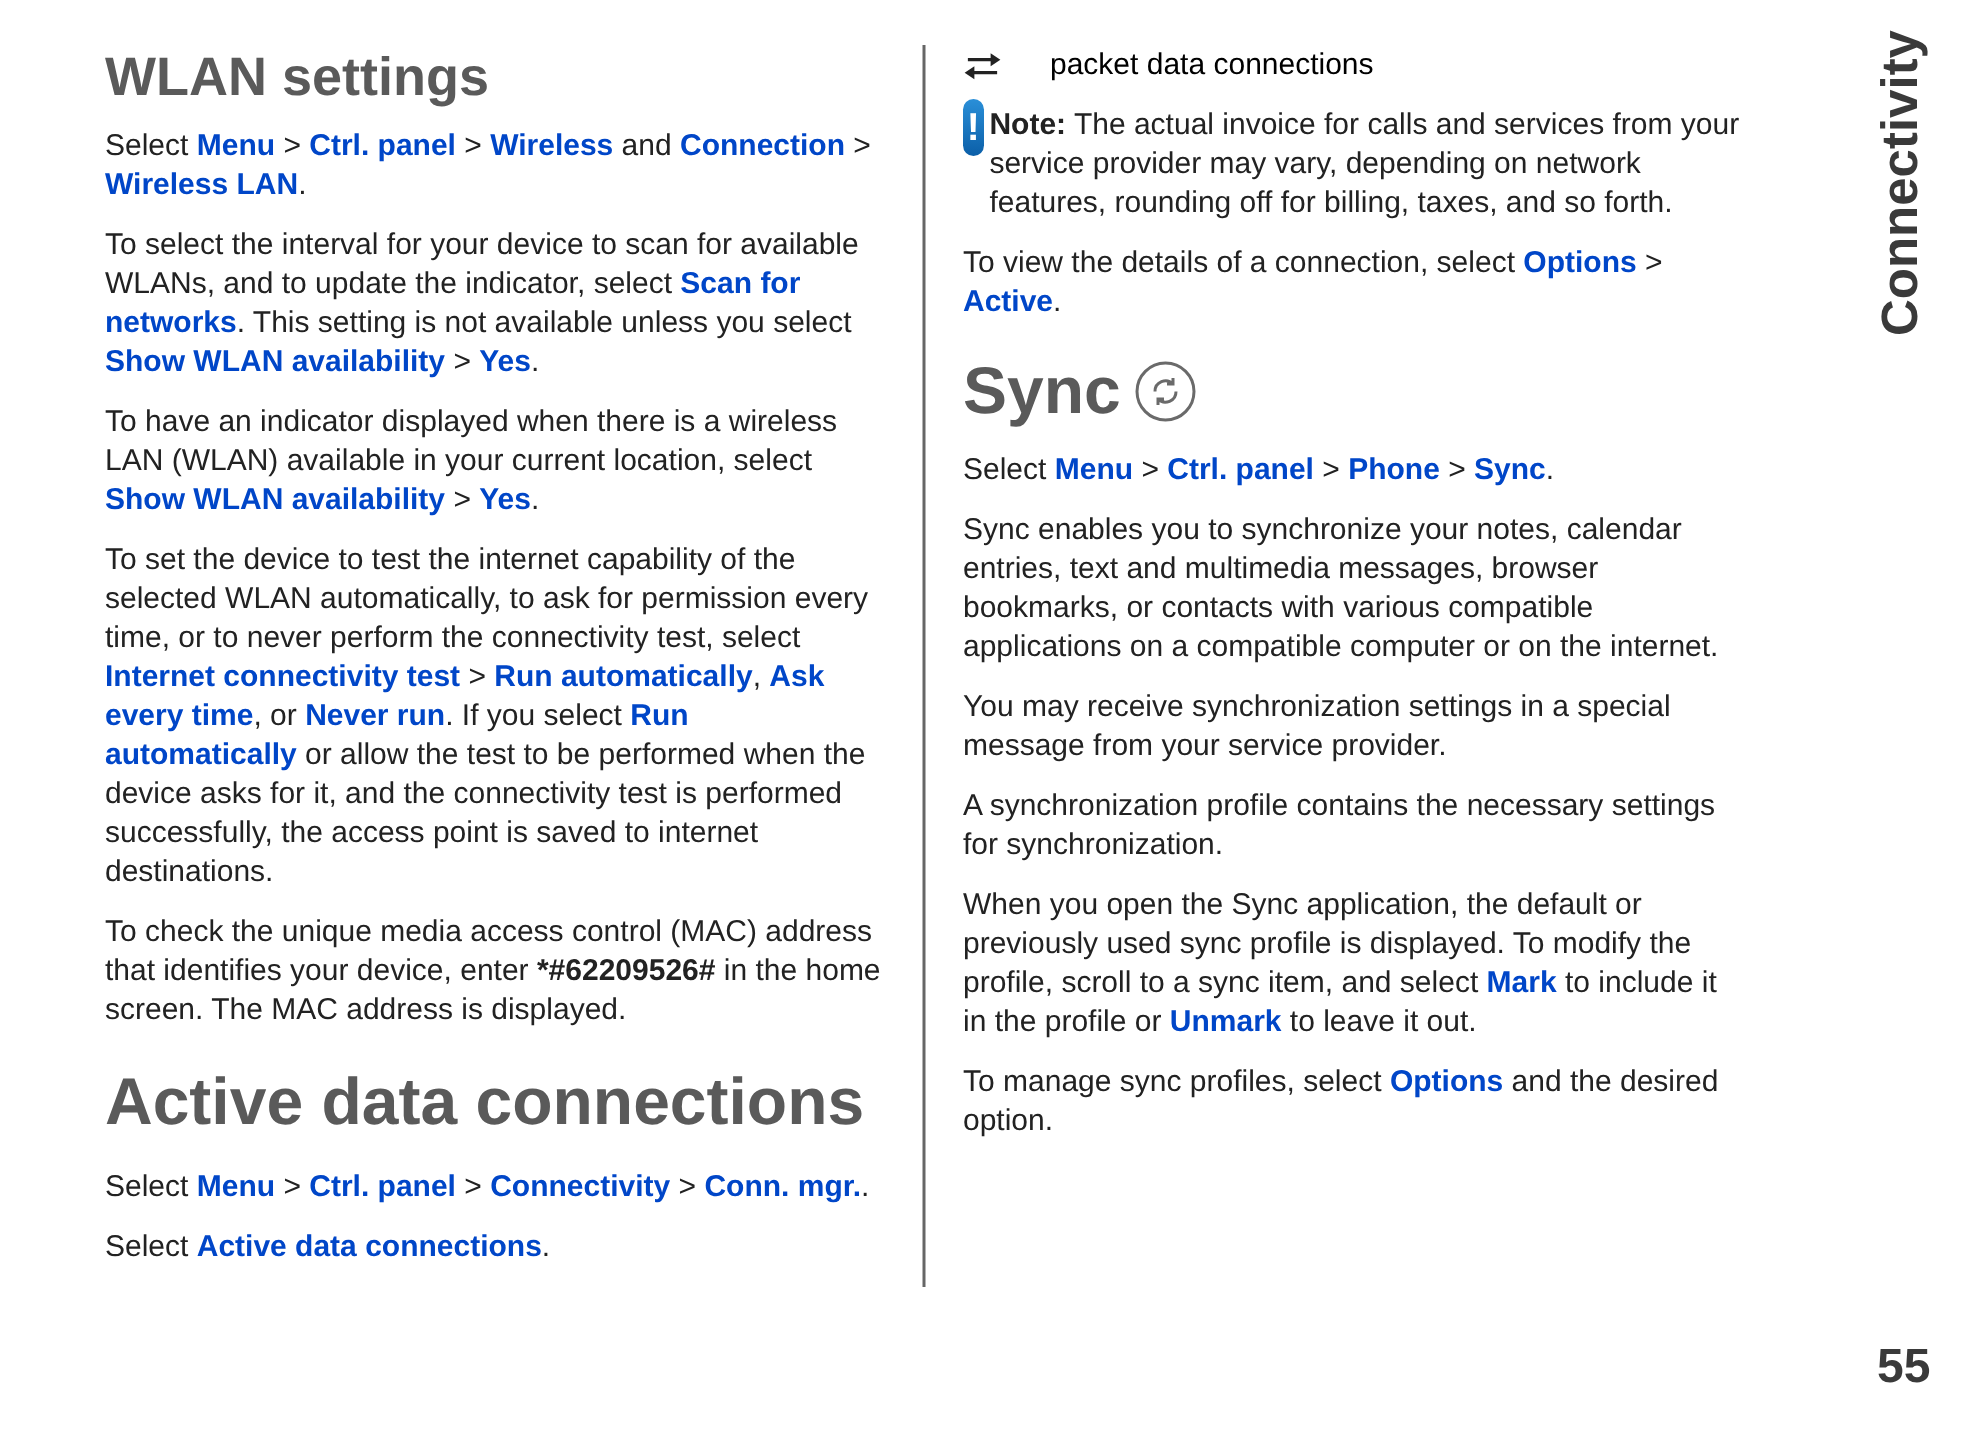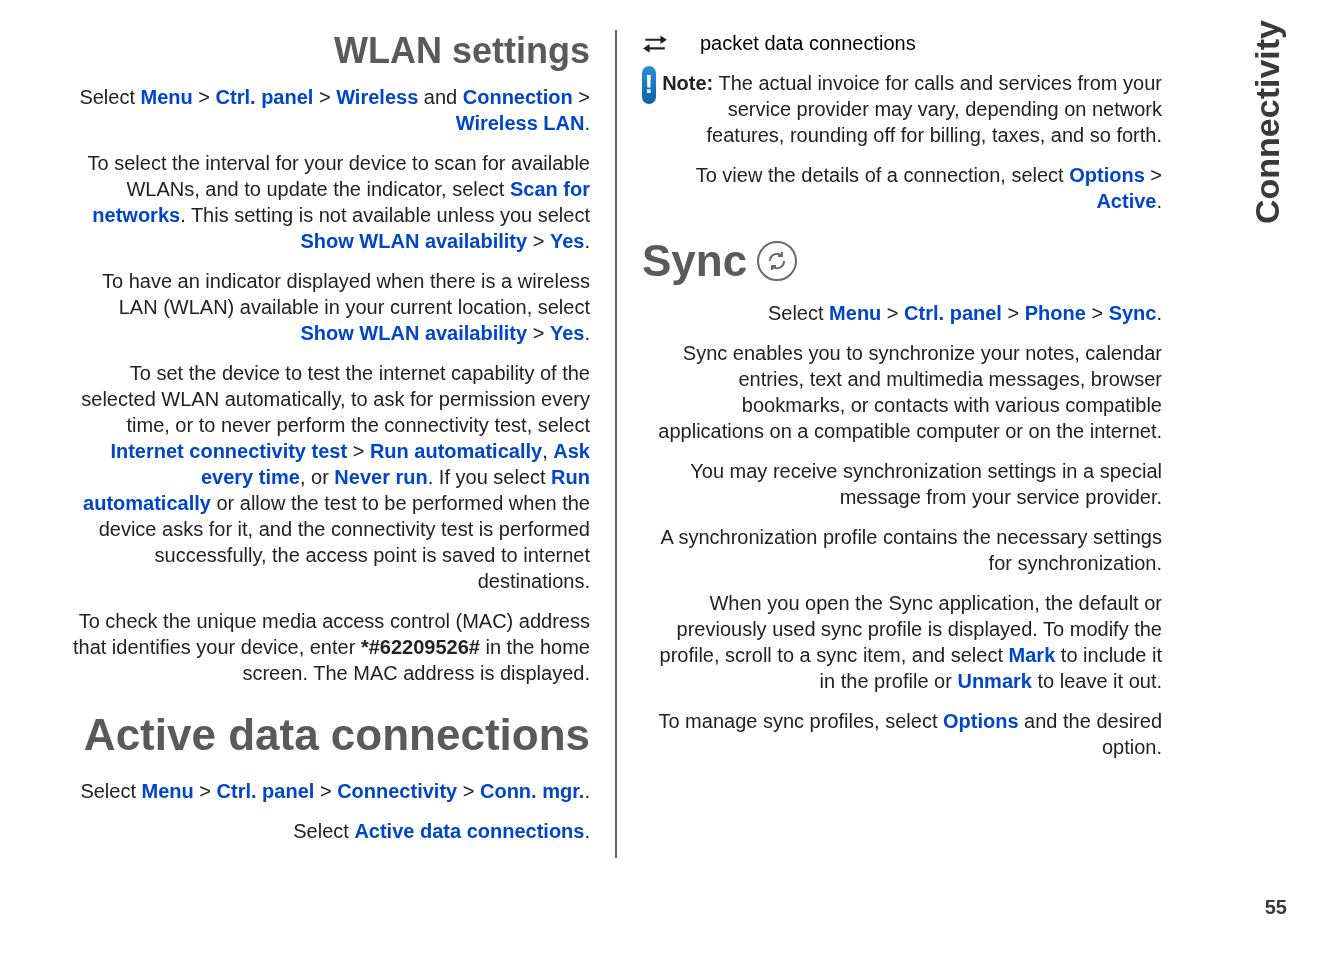--- a/index.html
+++ b/index.html
@@ -7,21 +7,20 @@
     width: 1322px;
     height: 954px;
     font-family: Arial, Helvetica, sans-serif;
     background: #fff;
     position: relative;
     padding: 30px 0;
   }
   .page {
     display: flex;
     padding: 0 50px;
-    text-align: right;
   }
   .column {
     width: 560px;
     padding: 0 20px;
   }
   .divider {
     width: 2px;
     background: #666;
     margin: 0 5px;
   }
@@ -60,22 +59,22 @@
     top: 20px;
     writing-mode: vertical-rl;
     transform: rotate(180deg);
     font-size: 34px;
     font-weight: bold;
     color: #3a3a3a;
   }
   .page-num {
     position: absolute;
     right: 35px;
-    bottom: 35px;
-    font-size: 20px;
+    bottom: 25px;
+    font-size: 32px;
     font-weight: bold;
     color: #3a3a3a;
   }
   .icon-row {
     display: flex;
     align-items: center;
     gap: 16px;
     margin-bottom: 10px;
   }
   .small-icon { width: 26px; height: 26px; }

